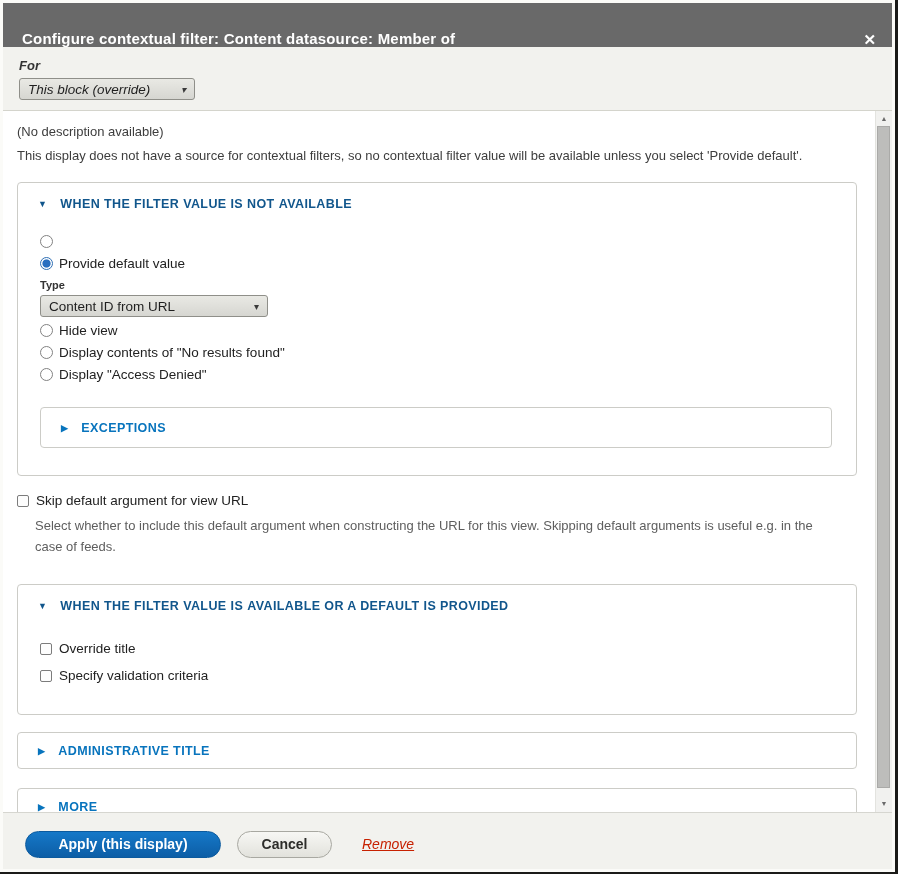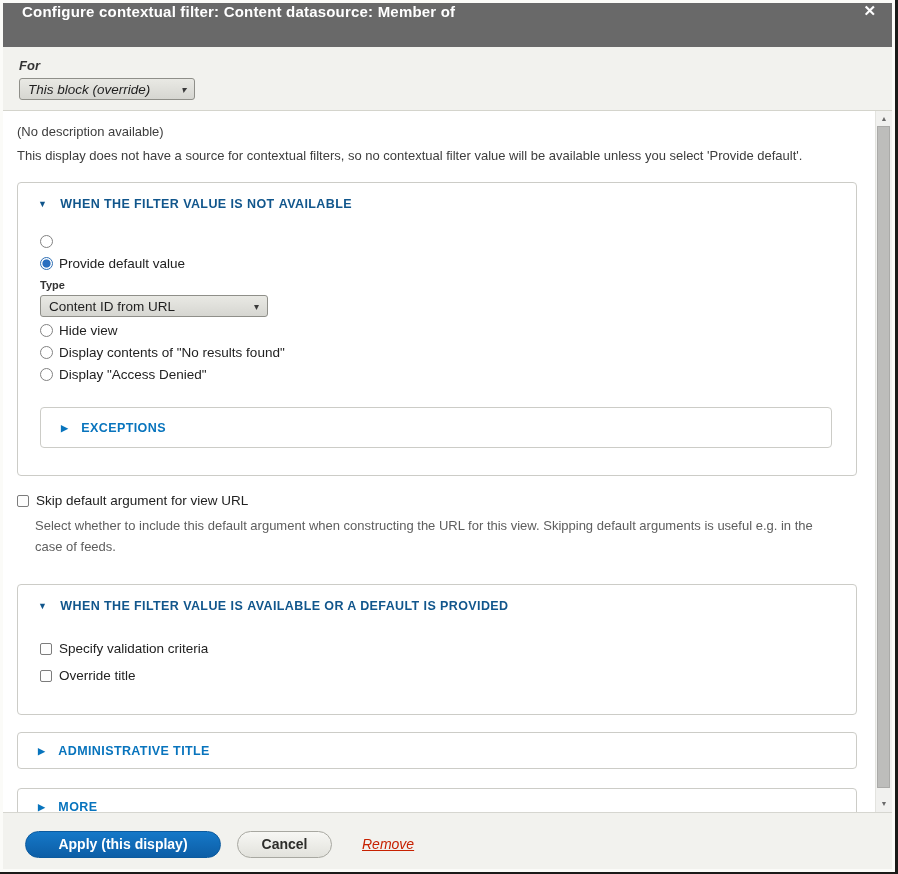--- a/index.html
+++ b/index.html
@@ -12,21 +12,21 @@
   }
   .dialog {
     position:absolute; left:0; top:0; width:895px; height:872px;
     background:#fbfbf8;
     padding:3px;
     display:flex; flex-direction:column;
   }
   
   .titlebar {
     height:44px; background:#696969; color:#fff;
-    display:flex; align-items:flex-start;
+    display:flex; align-items:flex-end;
     padding:0 16px 0 19px;
     flex:0 0 auto;
   }
   .titlebar .title { font-size:15px; font-weight:bold; letter-spacing:.2px; }
   .titlebar .close {
     margin-left:auto; font-size:15px; font-weight:bold; cursor:pointer;
     line-height:1;
   }
   
   .for-section {
@@ -217,25 +217,25 @@
     <div class="fieldset fs2">
       <div class="legend expanded">
         <span class="tri">▼</span>
         <span>WHEN THE FILTER VALUE</span>
         <span class="em">IS</span>
         <span class="part-post">AVAILABLE OR A DEFAULT IS PROVIDED</span>
       </div>
       <div class="options">
         <div class="opt-row">
           <span class="checkbox"></span>
+          <span>Override title</span>
+        </div>
+        <div class="opt-row">
+          <span class="checkbox"></span>
           <span>Specify validation criteria</span>
-        </div>
-        <div class="opt-row">
-          <span class="checkbox"></span>
-          <span>Override title</span>
         </div>
       </div>
     </div>
 
     <div class="fieldset fs-collapsed">
       <div class="legend collapsed-blue">
         <span class="tri">▶</span>
         <span>ADMINISTRATIVE TITLE</span>
       </div>
     </div>

